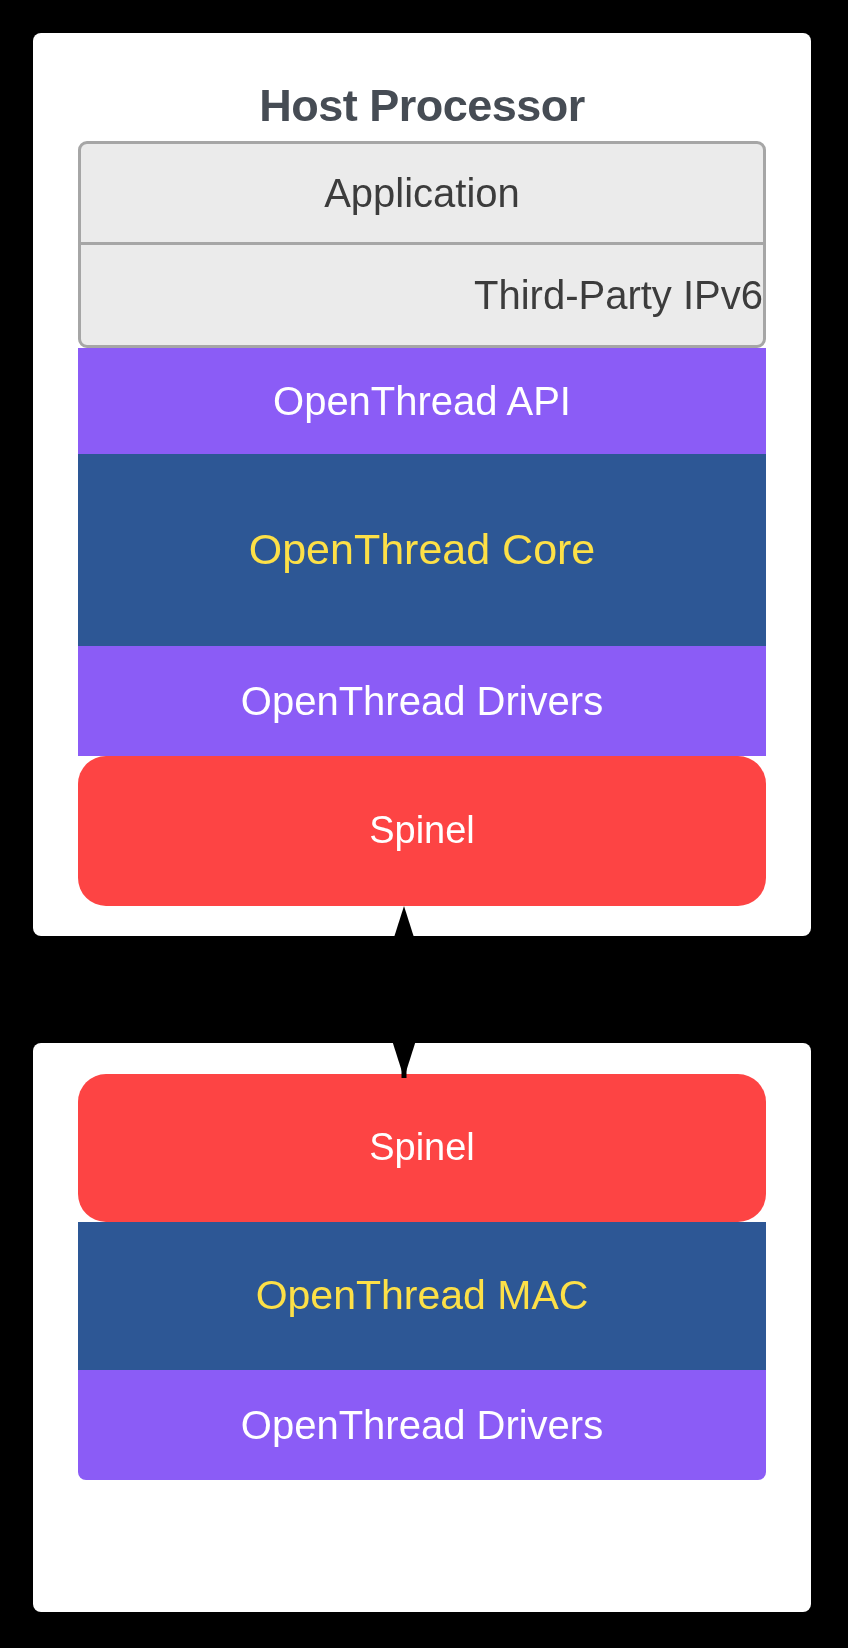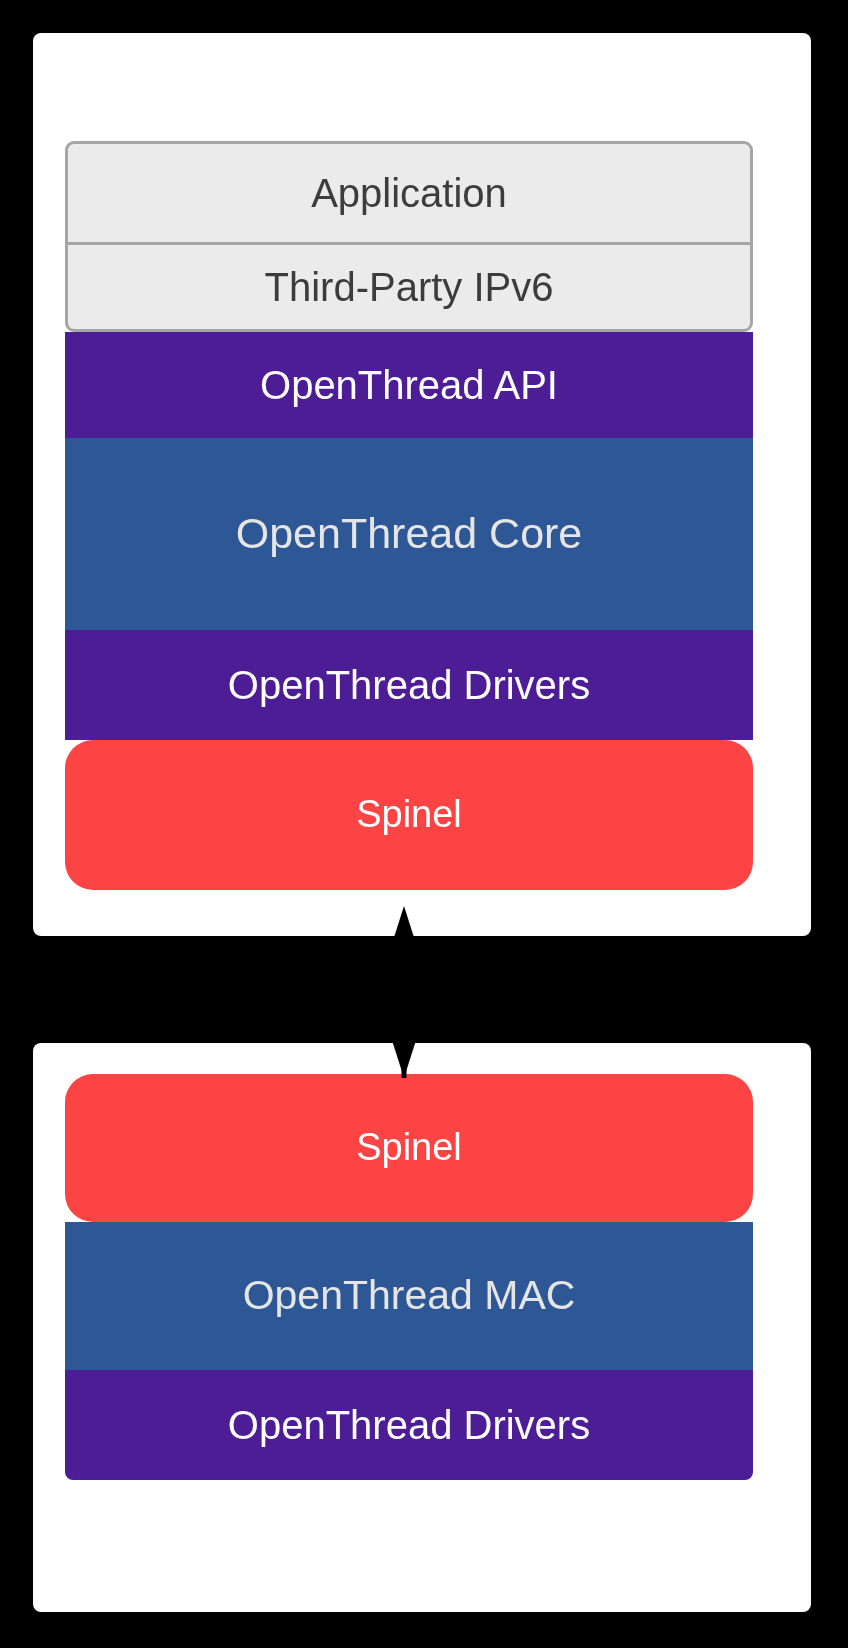--- a/index.html
+++ b/index.html
@@ -54,21 +54,21 @@
     font-size: 45px;
     letter-spacing: -0.5px;
     line-height: 1;
   }
   #host-title { top: 50px; }
   #soc-title  { bottom: 43px; }
 
   
   .stack {
     position: absolute;
-    left: 32px;
+    left: 45px;
     width: 688px;
   }
   #host-stack { top: 108px; }
   #soc-stack  { top: 31px; }
 
   .layer {
     position: relative;
     box-sizing: border-box;
     display: flex;
     align-items: center;
@@ -87,39 +87,39 @@
   .layer.grey.first {
     border-radius: 9px 9px 0 0;
   }
   .layer.grey.second {
     border-radius: 0 0 9px 9px;
     margin-top: -3px;
   }
 
   
   .layer.cyan {
-    background: #4c1d95;
+    background: #8b5cf6;
     color: #ffffff;
   }
   .layer.blue {
     background: #2d5795;
-    color: #e5e5e5;
+    color: #fde047;
   }
   .layer.red {
     background: #fd4444;
     color: #ffffff;
     border-radius: 28px;
   }
 
   .r-top    { border-radius: 8px 8px 0 0; }
   .r-bottom { border-radius: 0 0 8px 8px; }
 
   
   #h-app     { height: 104px; }
-  #h-ipv6    { height: 90px; }
+  #h-ipv6    { height: 106px; justify-content: flex-end; }
   #h-api     { height: 106px; font-size: 40px; }
   #h-core    { height: 192px; font-size: 43px; }
   #h-drivers { height: 110px; font-size: 40px; }
   #h-spinel  { height: 150px; font-size: 38px; }
 
   
   #s-spinel  { height: 148px; font-size: 38px; }
   #s-mac     { height: 148px; font-size: 41px; }
   #s-drivers { height: 110px; font-size: 40px; }
 
@@ -132,20 +132,21 @@
     pointer-events: none;
   }
 </style>
 </head>
 <body>
 
 <div class="stage">
 
   <div class="panel" id="panel-host">
 
+    <div class="panel-title" id="host-title">Host Processor</div>
 
     <div class="stack" id="host-stack">
 
       <div class="layer grey first" id="h-app">
         <span>Application</span>
       </div>
 
       <div class="layer grey second" id="h-ipv6">
         <span>Third-Party IPv6</span>
       </div>

